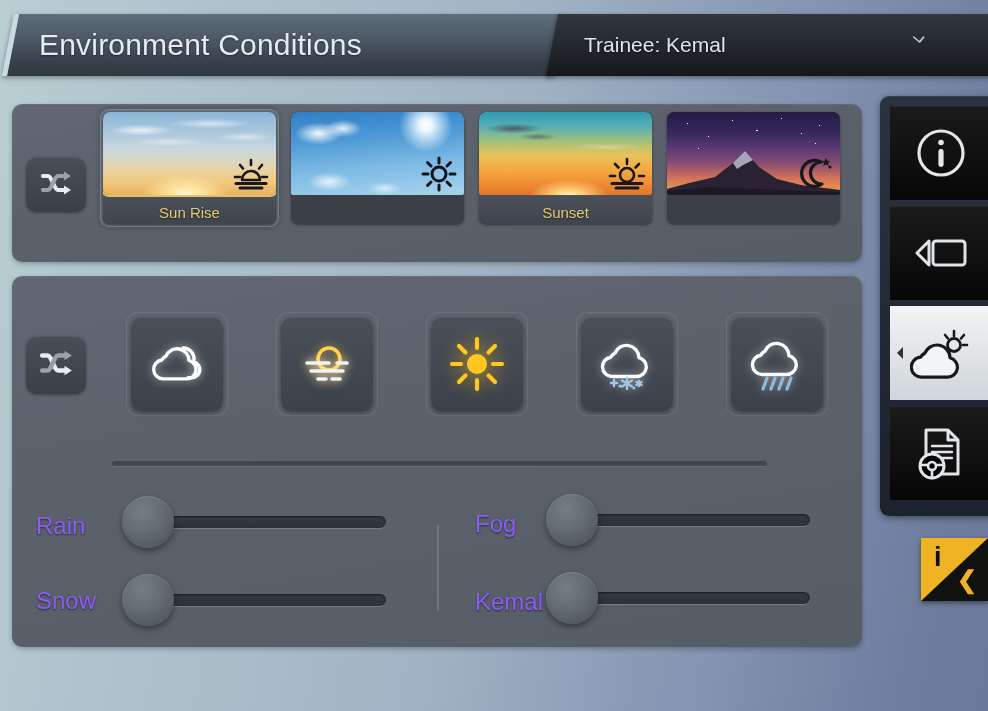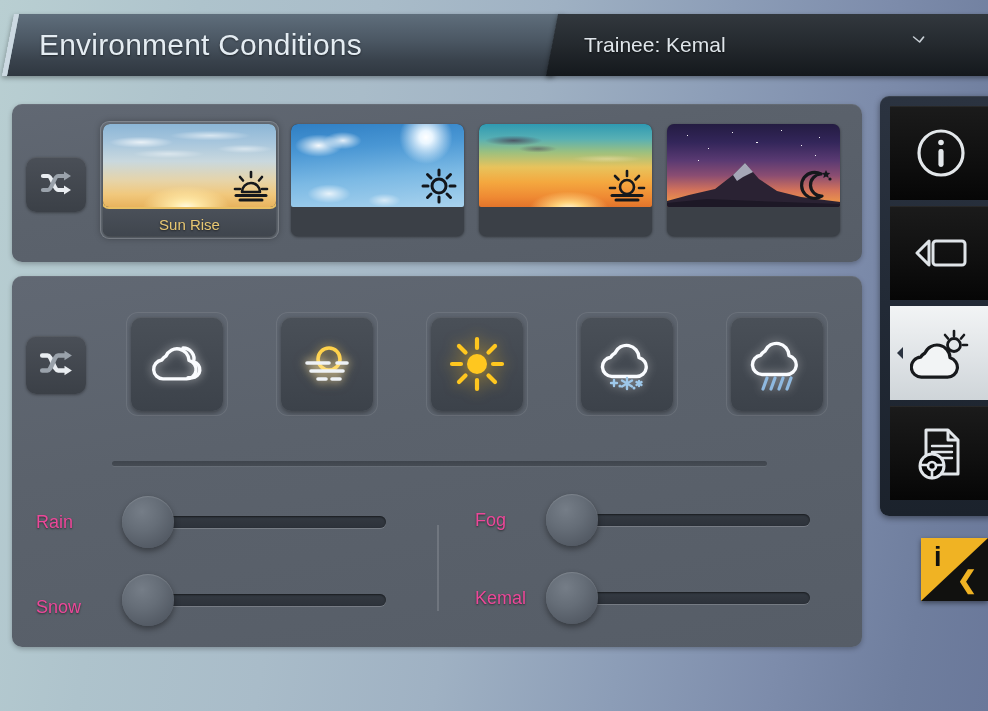--- a/index.html
+++ b/index.html
@@ -91,21 +91,21 @@
     border-radius: 10px;
     display: flex; align-items: center; justify-content: center;
     box-shadow: inset 0 1px 0 rgba(255,255,255,.07), 0 1px 3px rgba(0,0,0,.35);
   }
   #shuffle-time { left: 26px; top: 157px; width: 60px; height: 55px; }
   #shuffle-weather { left: 26px; top: 336px; width: 60px; height: 58px; }
 
   
   .time-card {
     position: absolute;
-    top: 121px;
+    top: 109px;
     width: 179px; height: 118px;
     border-radius: 9px;
     padding: 3px;
     cursor: pointer;
   }
   .time-card.selected {
     background: rgba(255,255,255,.06);
     box-shadow: inset 0 0 0 1px rgba(255,255,255,.16), 0 0 6px rgba(0,0,0,.25);
   }
   .time-card .card-body {
@@ -236,21 +236,21 @@
   .v-divider {
     position: absolute;
     left: 437px; top: 525px; width: 2px; height: 86px;
     background: rgba(255,255,255,.14);
   }
 
   
   .slider-row { position: absolute; height: 56px; }
   .slider-label {
     position: absolute;
-    color: #ec4899; font-size: 18px;
+    color: #8b5cf6; font-size: 24px;
     text-shadow: 0 1px 2px rgba(0,0,0,.55);
     white-space: nowrap;
   }
   .slider-track {
     position: absolute;
     height: 12px; border-radius: 6px;
     background: linear-gradient(180deg,#343a42 0%, #2d323a 100%);
     box-shadow: inset 0 1px 2px rgba(0,0,0,.55), 0 1px 0 rgba(255,255,255,.18);
   }
   .slider-knob {
@@ -403,20 +403,21 @@
             <line x1="32" y1="10" x2="28.5" y2="13.5"></line>
             <line x1="3" y1="22" x2="8" y2="22"></line>
             <line x1="37" y1="22" x2="32" y2="22"></line>
           </g>
           <circle cx="20" cy="21" r="7" fill="none" stroke="#15181c" stroke-width="2.6"></circle>
           <line x1="5" y1="29.5" x2="35" y2="29.5" stroke="#15181c" stroke-width="3" stroke-linecap="round"></line>
           <line x1="9" y1="34" x2="31" y2="34" stroke="#15181c" stroke-width="3" stroke-linecap="round"></line>
         </svg>
       </span>
     </div>
+    <div class="label">Sunset</div>
   </div>
 </div>
 
 <div class="time-card warm" style="left:664px">
   <div class="card-body">
     <div class="thumb sky-night">
       <svg class="mountain" viewBox="0 0 173 46" preserveAspectRatio="none">
         <path d="M0 46 L0 40 L22 34 L48 28 L66 14 L78 2 L92 18 L110 30 L134 36 L173 41 L173 46 Z" fill="#2a2233"></path>
         <path d="M66 14 L78 2 L86 11 L76 16 L70 20 Z" fill="#cfd4e4" opacity=".75"></path>
         <path d="M0 46 L0 42 L40 38 L90 40 L173 43 L173 46 Z" fill="#1d1826"></path>
@@ -539,21 +540,21 @@
 <div class="divider"></div>
 <div class="v-divider"></div>
 
 <div class="slider-row" style="left:0; top:498px">
   <span class="slider-label" style="left:36px; top:14px">Rain</span>
   <div class="slider-track" style="left:146px; top:18px; width:240px"></div>
   <div class="slider-knob" style="left:122px; top:-2px"></div>
 </div>
 
 <div class="slider-row" style="left:0; top:576px">
-  <span class="slider-label" style="left:36px; top:21px">Snow</span>
+  <span class="slider-label" style="left:36px; top:11px">Snow</span>
   <div class="slider-track" style="left:146px; top:18px; width:240px"></div>
   <div class="slider-knob" style="left:122px; top:-2px"></div>
 </div>
 
 <div class="slider-row" style="left:0; top:496px">
   <span class="slider-label" style="left:475px; top:14px">Fog</span>
   <div class="slider-track" style="left:570px; top:18px; width:240px"></div>
   <div class="slider-knob" style="left:546px; top:-2px"></div>
 </div>
 

